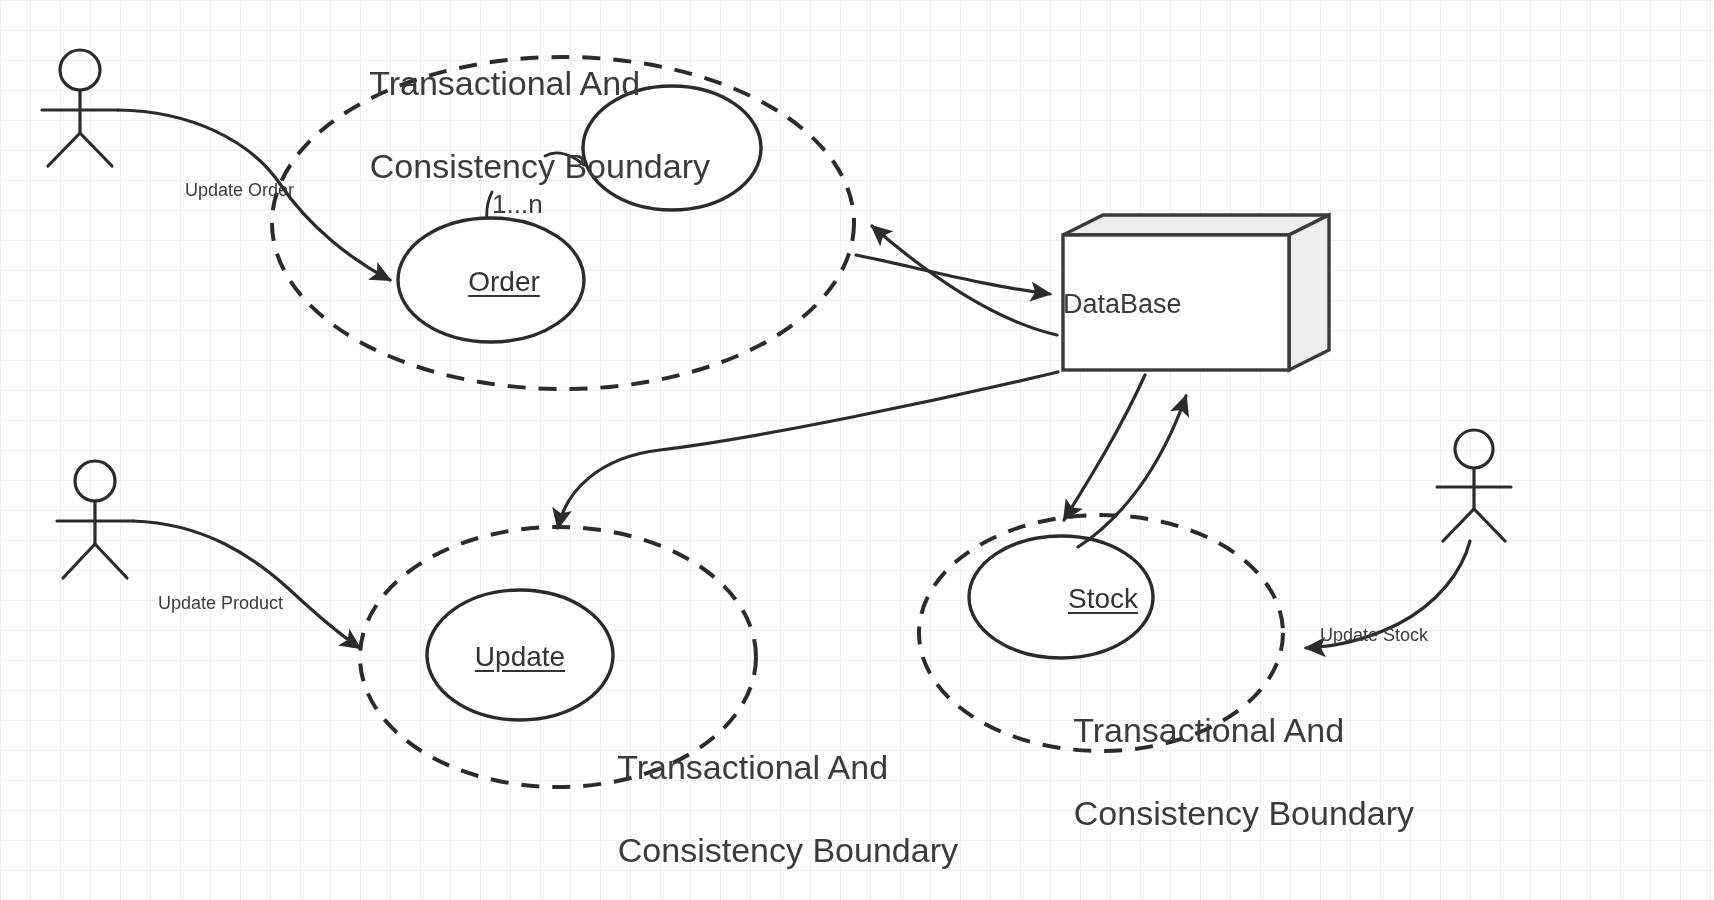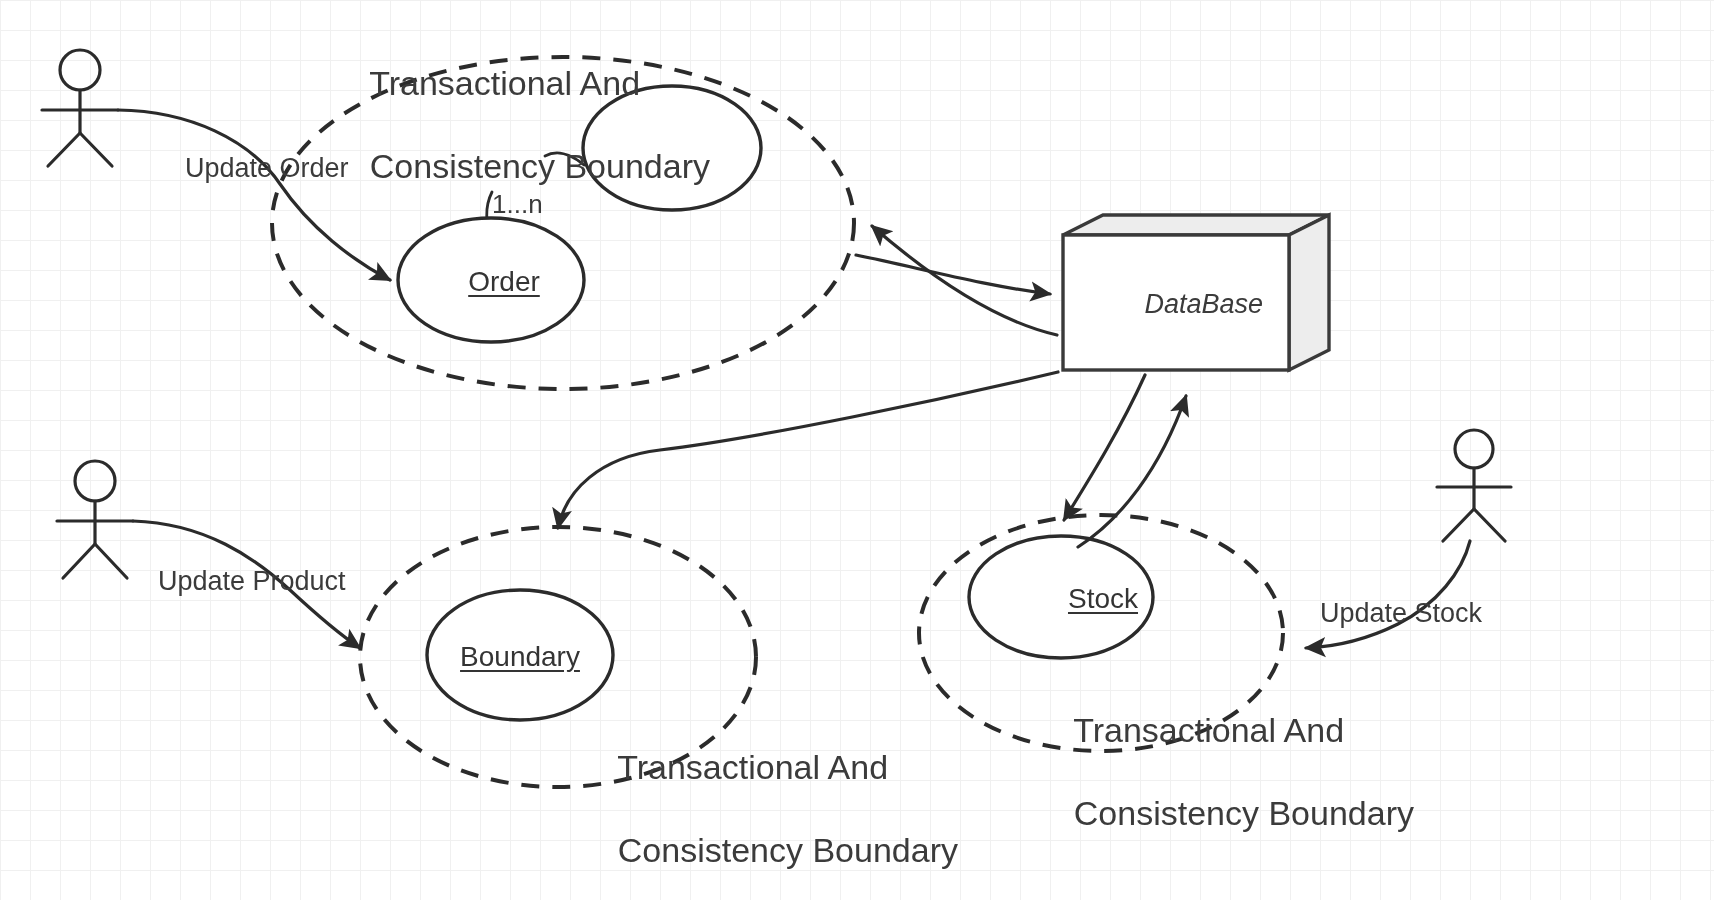--- a/index.html
+++ b/index.html
@@ -89,22 +89,23 @@
     line-height: 1.22;
     user-select: none;
   }
   .lbl-entity {
     font-size: 28px;
     text-decoration: underline;
     text-underline-offset: 4px;
     color: #343434;
   }
   .lbl-edge {
-    font-size: 27px;
-    color: #3b3b3b;
+    font-size: 18px;
+    color: #3b3b3b;
+    margin-top: 28px;
   }
   .lbl-boundary {
     font-size: 34px;
     color: #3b3b3b;
     text-align: center;
   }
   .lbl-node {
     font-size: 27px;
     color: #3b3b3b;
   }
@@ -192,25 +193,25 @@
   </div>
 
   <div class="lbl lbl-boundary" style="left:1036px; top:669px; width:248px;">
     <span>Transactional And</span><br>
     <span>Consistency Boundary</span>
   </div>
 
   <div class="lbl lbl-entity" style="left:398px; top:265px; width:186px; text-align:center;padding-left:13px;">Order</div>
 
 
-  <div class="lbl lbl-entity" style="left:427px; top:640px; width:186px; text-align:center;">Boundary</div>
+  <div class="lbl lbl-entity" style="left:427px; top:640px; width:186px; text-align:center;">Update</div>
 
   <div class="lbl lbl-entity" style="left:968px; top:582px; width:186px; text-align:center;padding-left:42px;">Stock</div>
 
-  <div class="lbl lbl-node" style="left:1063px; top:288px; width:200px; text-align:right;font-style:italic;">DataBase</div>
+  <div class="lbl lbl-node" style="left:1063px; top:288px; width:200px; text-align:left;">DataBase</div>
 
   <div class="lbl lbl-edge" style="left:185px; top:152px;">Update Order</div>
 
   <div class="lbl lbl-edge" style="left:158px; top:565px;">Update Product</div>
 
   <div class="lbl lbl-edge" style="left:1320px; top:597px;">Update Stock</div>
 
   <div class="lbl lbl-mult" style="left:492px; top:169px;margin-top:20px;">1...n</div>
 
 </div>

